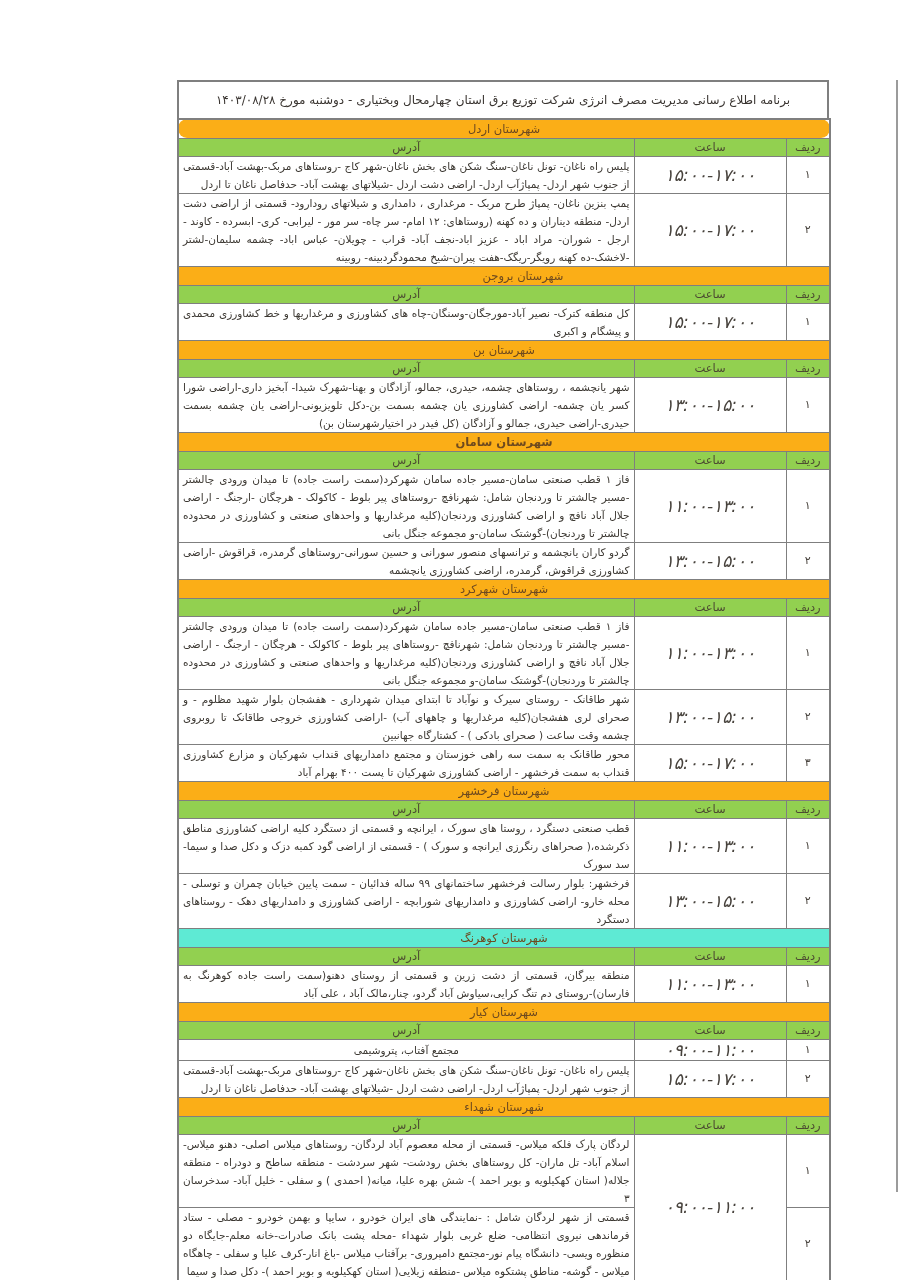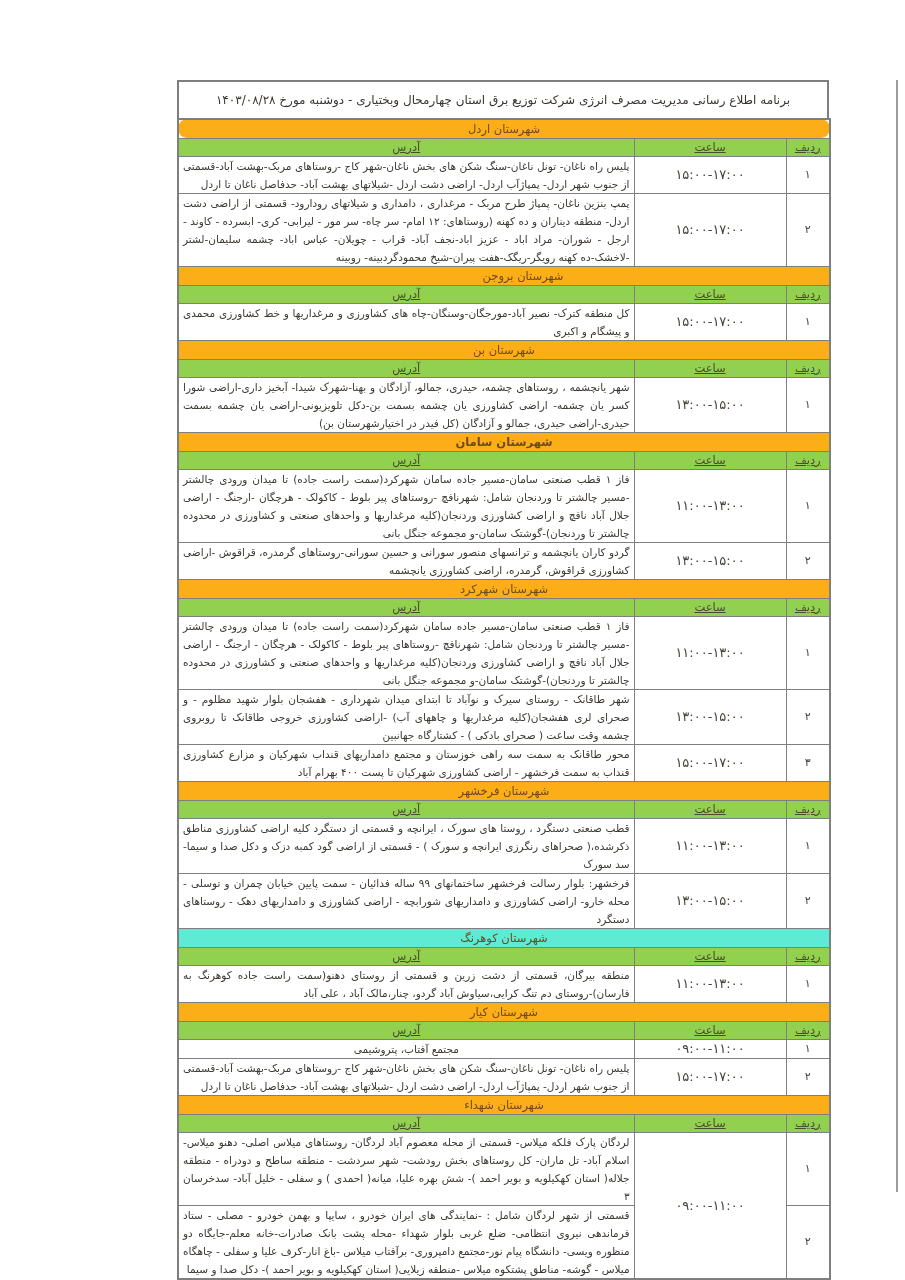--- a/index.html
+++ b/index.html
@@ -7,26 +7,26 @@
   .screen{position:relative;width:905px;height:1280px;background:#ffffff;overflow:hidden;}
   .doc{position:absolute;left:177px;top:80px;width:652px;}
   .title-box{box-sizing:border-box;border:2px solid #7f7f7f;height:40px;
     display:flex;align-items:center;justify-content:center;
     font-size:12px;color:#3a3531;}
   .title-box span{direction:rtl;unicode-bidi:embed;}
   table.sched{width:652px;border-collapse:collapse;table-layout:fixed;direction:rtl;
     margin-top:-2px;border:2px solid #7f7f7f;}
   table.sched td{border:1px solid #7f7f7f;box-sizing:border-box;}
   td.section{height:19px;text-align:center;font-size:11.5px;padding:1px 2px;}
-  tr.colhead td{height:18px;text-align:center;font-size:11.5px;padding:0 2px;text-decoration:underline;}
+  tr.colhead td{height:18px;text-align:center;font-size:11.5px;padding:0 2px;}
   td.addr{font-size:10.5px;line-height:18px;color:#3c3832;text-align:justify;
     padding:0 4px;direction:rtl;}
   td.addr.center{text-align:center;}
-  td.time{font-size:13px;color:#47423c;text-align:center;direction:ltr;
-    unicode-bidi:embed;padding:0 12px;}
+  td.time{font-size:17px;color:#47423c;text-align:center;direction:ltr;
+    unicode-bidi:embed;padding:0 12px;font-style:italic;}
   td.no{font-size:11px;color:#47423c;text-align:center;padding:0 2px;}
   .scan-edge{position:absolute;left:896px;top:80px;width:2px;height:1112px;background:#9b9b9b;}
 </style>
 </head>
 <body>
 
 <div class="screen">
   <div class="doc">
     <div class="title-box">
       <span>برنامه اطلاع رسانی مدیریت مصرف انرژی شرکت توزیع برق استان چهارمحال وبختیاری - دوشنبه مورخ ۱۴۰۳/۰۸/۲۸</span>

